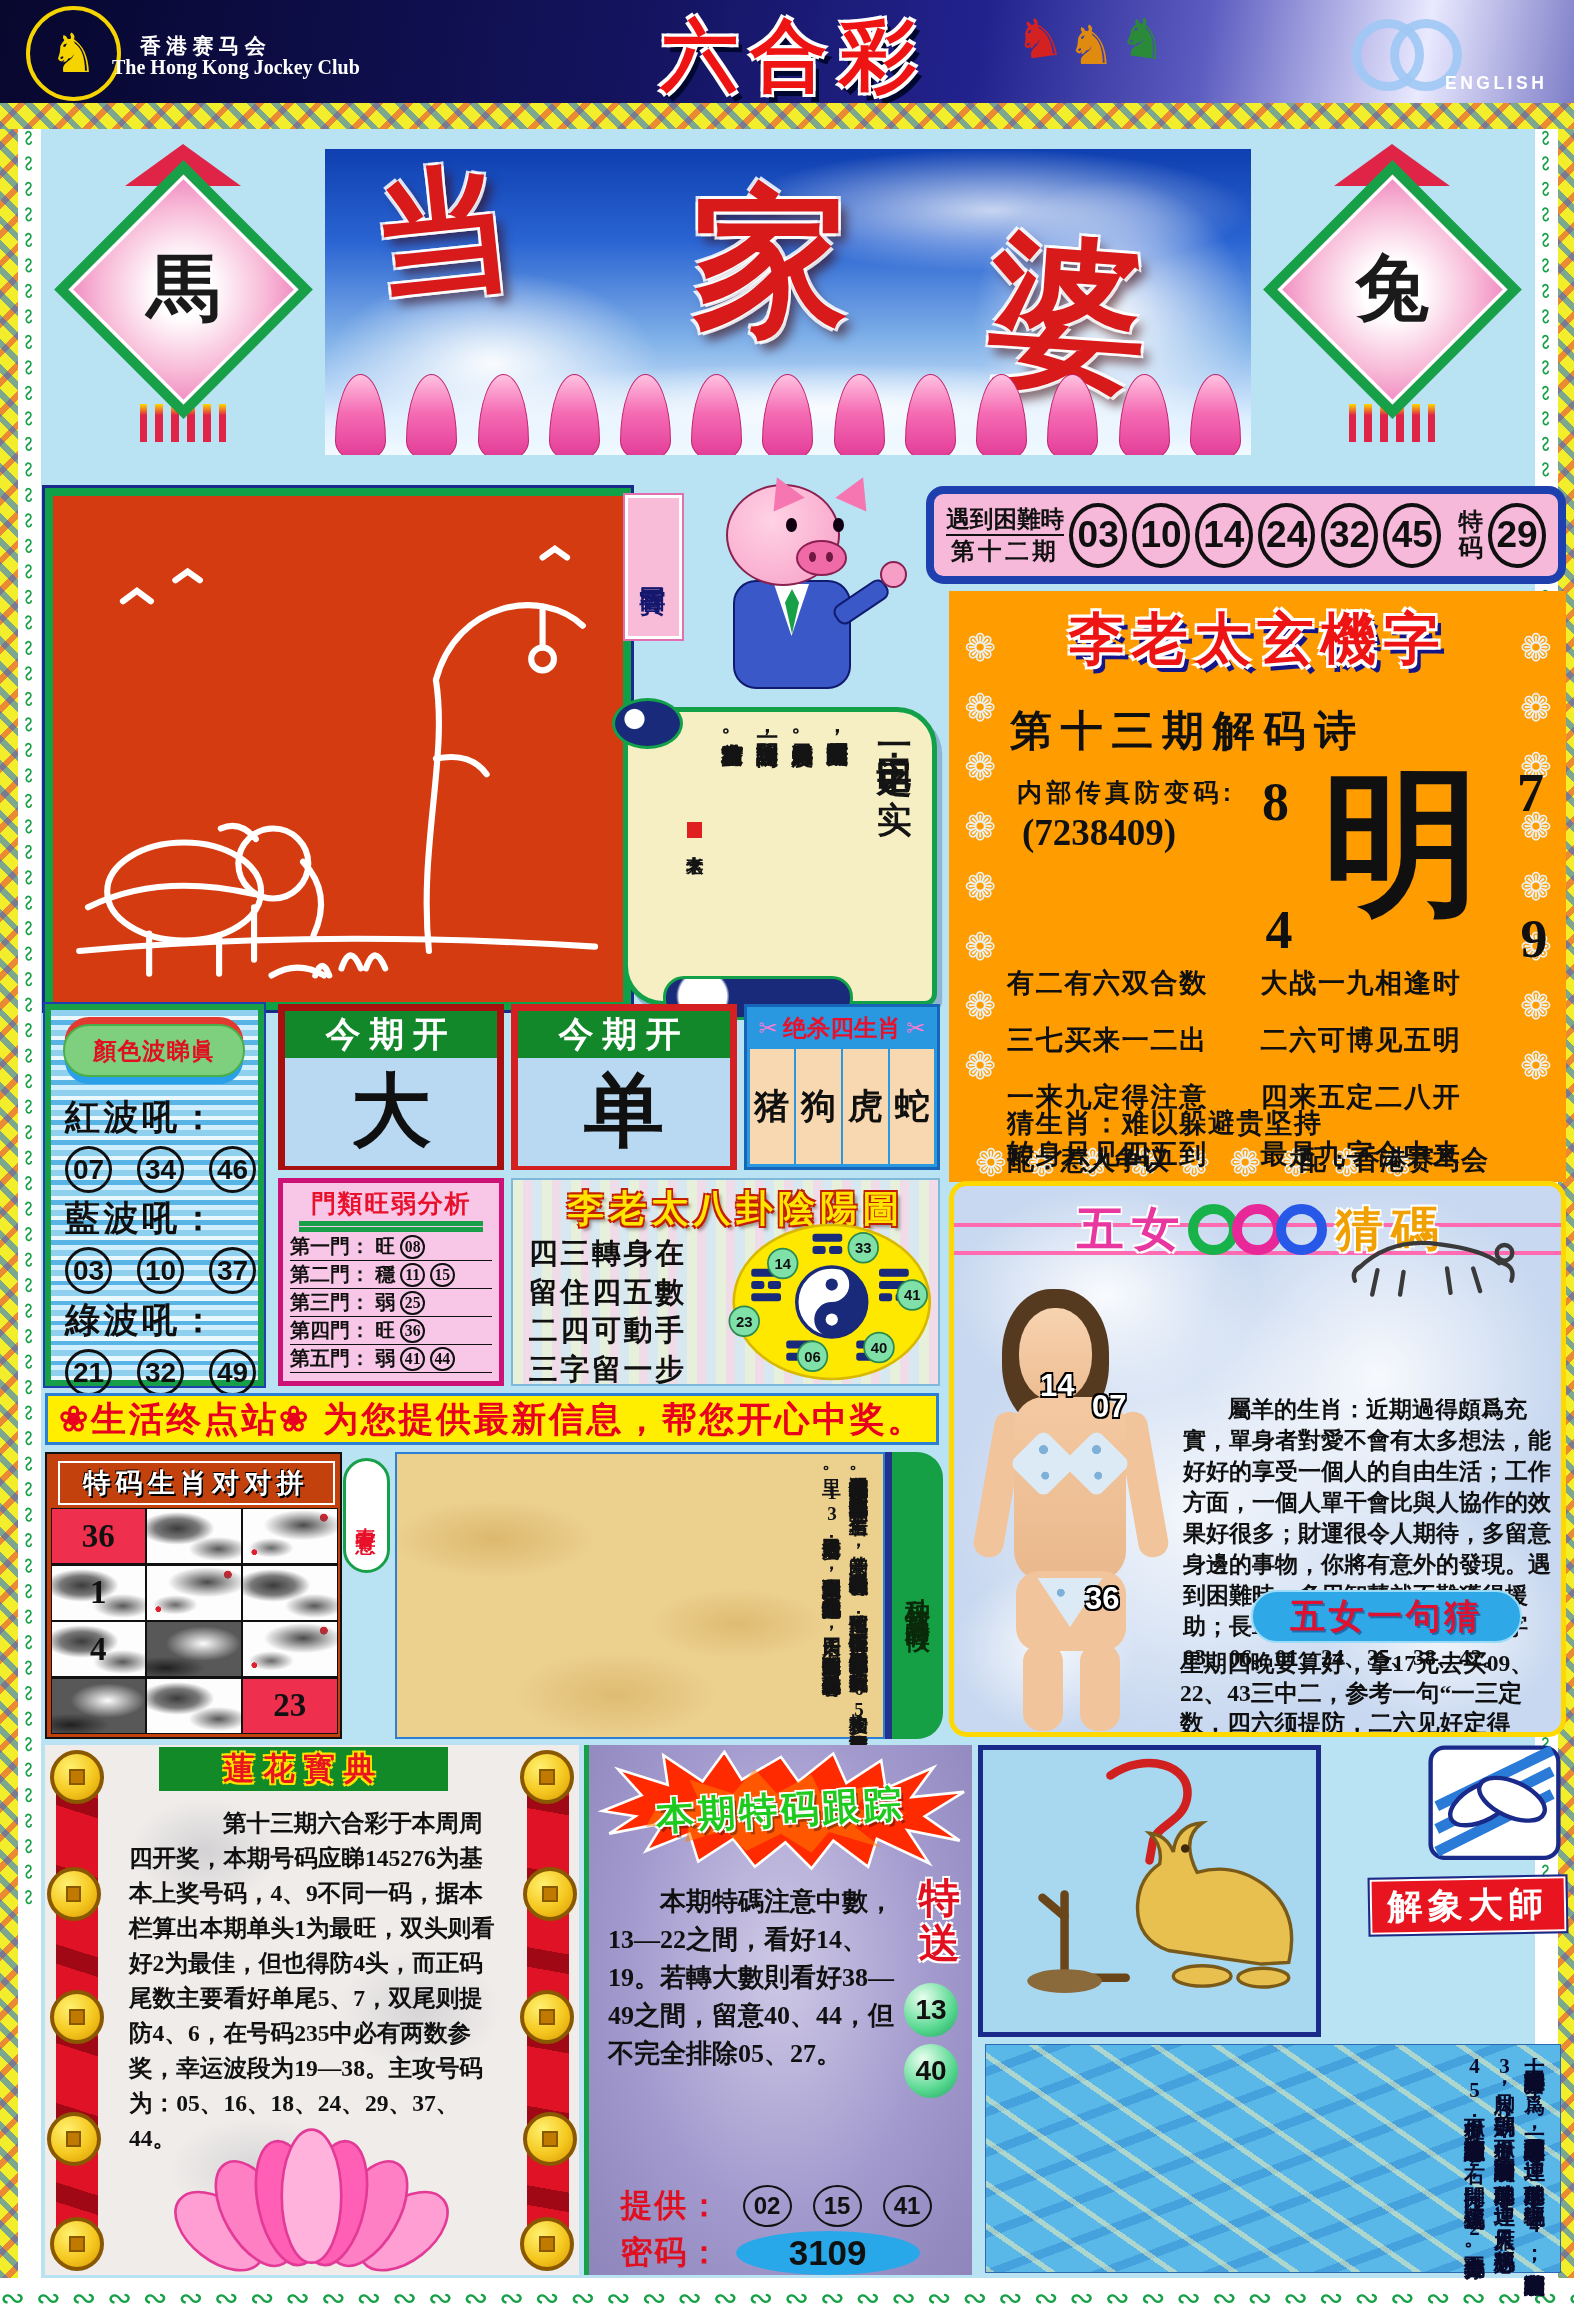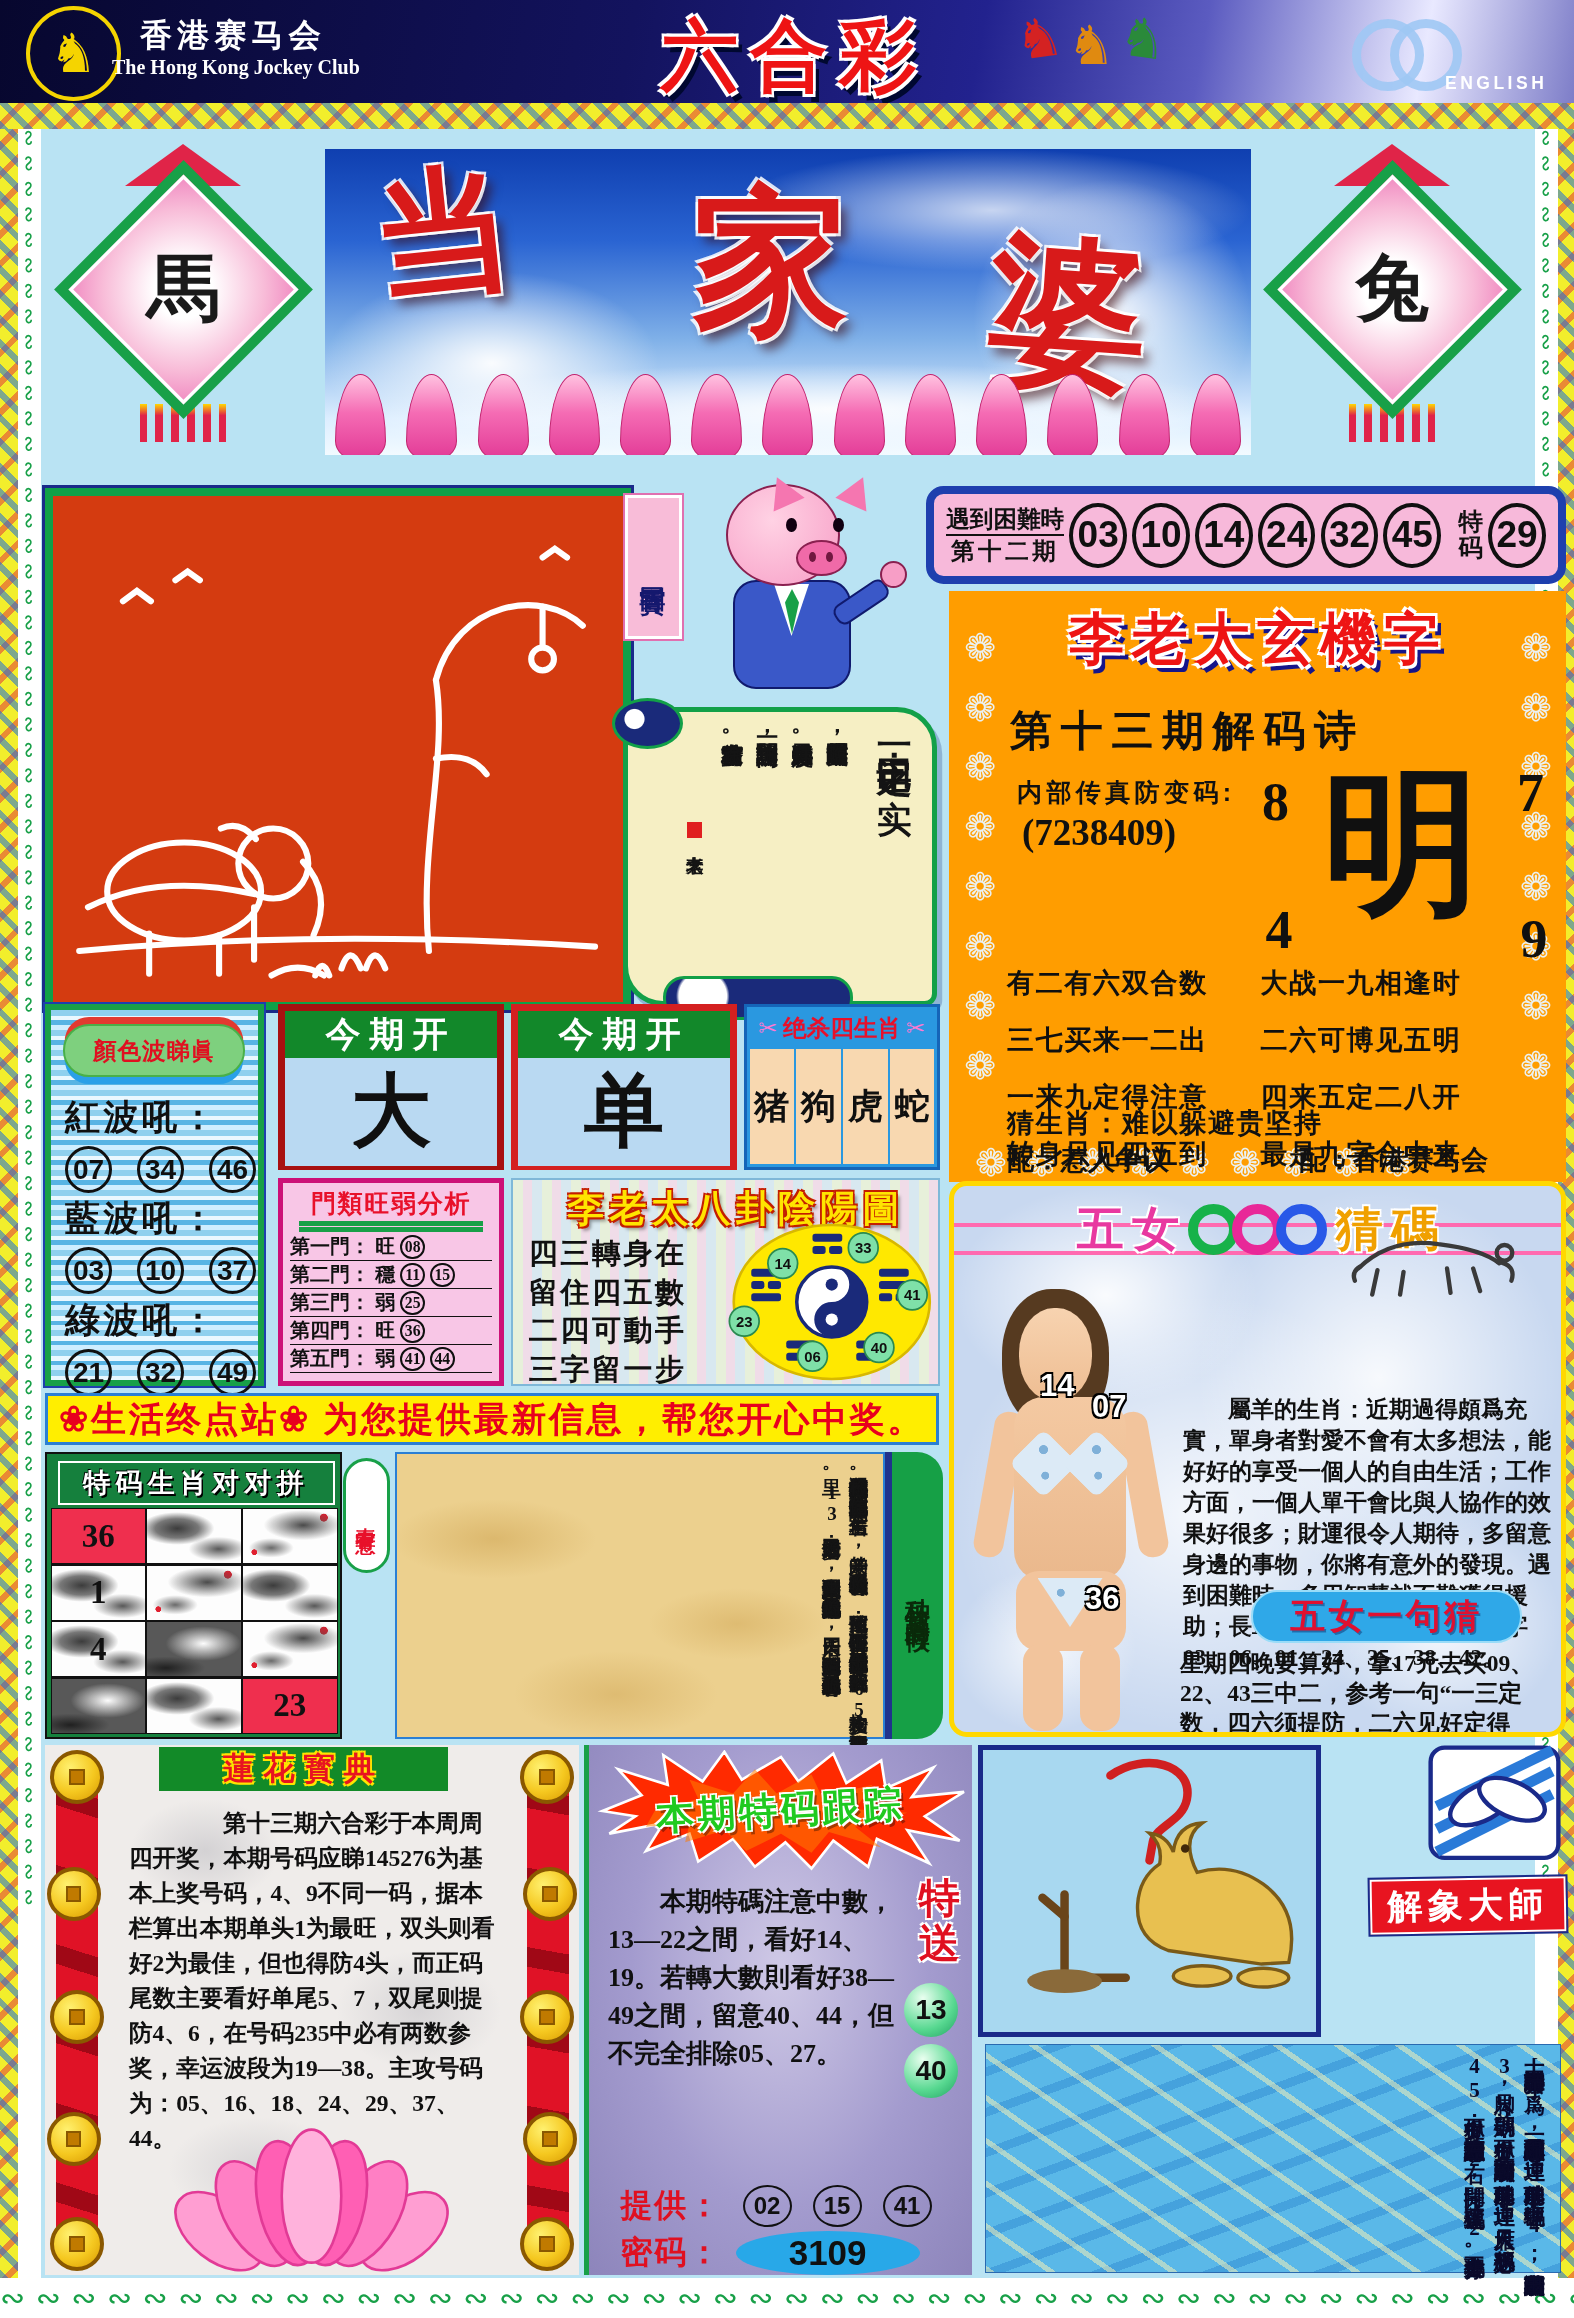--- a/index.html
+++ b/index.html
@@ -7,21 +7,21 @@
         font-family:"Liberation Sans",sans-serif;color:#111;}
   .abs{position:absolute;}
   .ow{text-shadow:-1.7px -1.7px 0 #fff,1.7px -1.7px 0 #fff,-1.7px 1.7px 0 #fff,1.7px 1.7px 0 #fff;}
   .vtext{writing-mode:vertical-rl;text-orientation:upright;}
 
   
   .header{left:0;top:0;width:1575px;height:103px;
     background:linear-gradient(100deg,#07072e 0%,#13135e 40%,#22228e 62%,#5b5bc0 76%,#e9e9ff 90%,#7d7dc8 100%);}
   .hkjc-logo{left:26px;top:6.1px;width:87px;height:87px;border:4.4px solid #f5d400;border-radius:50%;
     display:flex;align-items:center;justify-content:center;color:#f5d400;font-size:54px;}
-  .club-cn{left:140px;top:14px;font-size:32px;font-weight:700;color:#fff;letter-spacing:5.2px;}
+  .club-cn{left:140px;top:32px;font-size:21px;font-weight:700;color:#fff;letter-spacing:5.2px;}
   .club-en{left:112px;top:56px;font-size:20px;color:#fff;font-family:"Liberation Serif",serif;font-weight:700;}
   .main-title{left:661px;top:5.2px;font-size:77px;font-weight:900;color:#ee1414;font-family:"Liberation Serif",serif;letter-spacing:12.2px;
     text-shadow:-2.6px -2.6px 0 #fff,2.6px -2.6px 0 #fff,-2.6px 2.6px 0 #fff,2.6px 2.6px 0 #fff,6.1px 7.9px 0 #000830;}
   .horses{left:1015px;top:7px;font-size:54px;display:flex;gap:3.5px;}
   .horses span:nth-child(1){color:#d42222;transform:rotate(-8deg);}
   .horses span:nth-child(2){color:#e08a10;transform:translateY(7px);}
   .horses span:nth-child(3){color:#2a8a3a;transform:rotate(8deg);}
   .hdr-rings{left:1352px;top:19px;width:131px;height:61px;}
   .hdr-rings i{position:absolute;width:54px;height:54px;border:9.6px solid #9fc8f4;border-radius:50%;opacity:.9;}
   .hdr-rings i:nth-child(2){left:38px;}
@@ -176,21 +176,21 @@
     color:#ffe400;letter-spacing:5.2px;
     text-shadow:-1.7px -1.7px 0 #c41e00,1.7px -1.7px 0 #c41e00,-1.7px 1.7px 0 #c41e00,1.7px 1.7px 0 #c41e00,3.5px 4.4px 3.5px rgba(0,0,0,.4);padding-left:21px;}
   .bg-line{position:absolute;left:15.7px;font-size:29px;font-weight:900;font-family:"Liberation Serif",serif;color:#101010;letter-spacing:2.6px;}
   .bg-wheel{position:absolute;right:3.5px;top:38px;width:210px;height:168px;}
 
   
   .banner{left:45px;top:1393px;width:894px;height:52px;background:#ffee00;border:3.5px solid #2a7fd4;box-sizing:border-box;
     display:flex;align-items:center;justify-content:center;font-size:35px;font-weight:900;color:#e8001e;letter-spacing:2.6px;}
 
   
-  .puzzle{left:45px;top:1452px;width:297px;height:287px;background:#15803d;border:2.6px solid #111;box-sizing:border-box;}
+  .puzzle{left:45px;top:1452px;width:297px;height:287px;background:#c2410c;border:2.6px solid #111;box-sizing:border-box;}
   .pz-title{position:absolute;left:10.5px;top:7px;width:273px;height:40px;border:2.6px solid #fff;display:flex;align-items:center;justify-content:center;
     font-size:27px;font-weight:900;color:#fff;letter-spacing:5.2px;text-shadow:1.7px 1.7px 0 #000,-0.9px -0.9px 0 #000;}
   .pz-grid{position:absolute;left:3.5px;top:54px;width:285px;height:224px;display:grid;grid-template-columns:repeat(3,1fr);grid-template-rows:repeat(4,1fr);
     gap:2.6px;background:#111;border:1.7px solid #111;}
   .pz-grid div{display:flex;align-items:center;justify-content:center;font-size:33px;font-weight:700;font-family:"Liberation Serif",serif;color:#111;}
   .red-cell{background:#ef2f4e;}
   .ink1{background:#fdfdfd;background-image:radial-gradient(ellipse 55% 42% at 32% 36%,#3c3c3c 0%,#787878 42%,rgba(0,0,0,0) 72%),radial-gradient(ellipse 48% 34% at 76% 74%,#585858 0%,rgba(0,0,0,0) 66%);}
   .ink2{background:#fdfdfd;background-image:radial-gradient(ellipse 60% 40% at 64% 30%,#4a4a4a 0%,rgba(0,0,0,0) 70%),radial-gradient(circle 6.1px at 86% 16%,#e02030 60%,rgba(0,0,0,0) 70%),radial-gradient(circle 4.4px at 12% 80%,#e02030 60%,rgba(0,0,0,0) 70%),radial-gradient(ellipse 40% 30% at 30% 72%,#6a6a6a 0%,rgba(0,0,0,0) 60%);}
   .ink3{background:#585858;background-image:radial-gradient(ellipse 50% 40% at 60% 40%,#fdfdfd 0%,rgba(0,0,0,0) 80%),radial-gradient(ellipse 60% 30% at 20% 85%,#202020 0%,rgba(0,0,0,0) 70%);}
 

